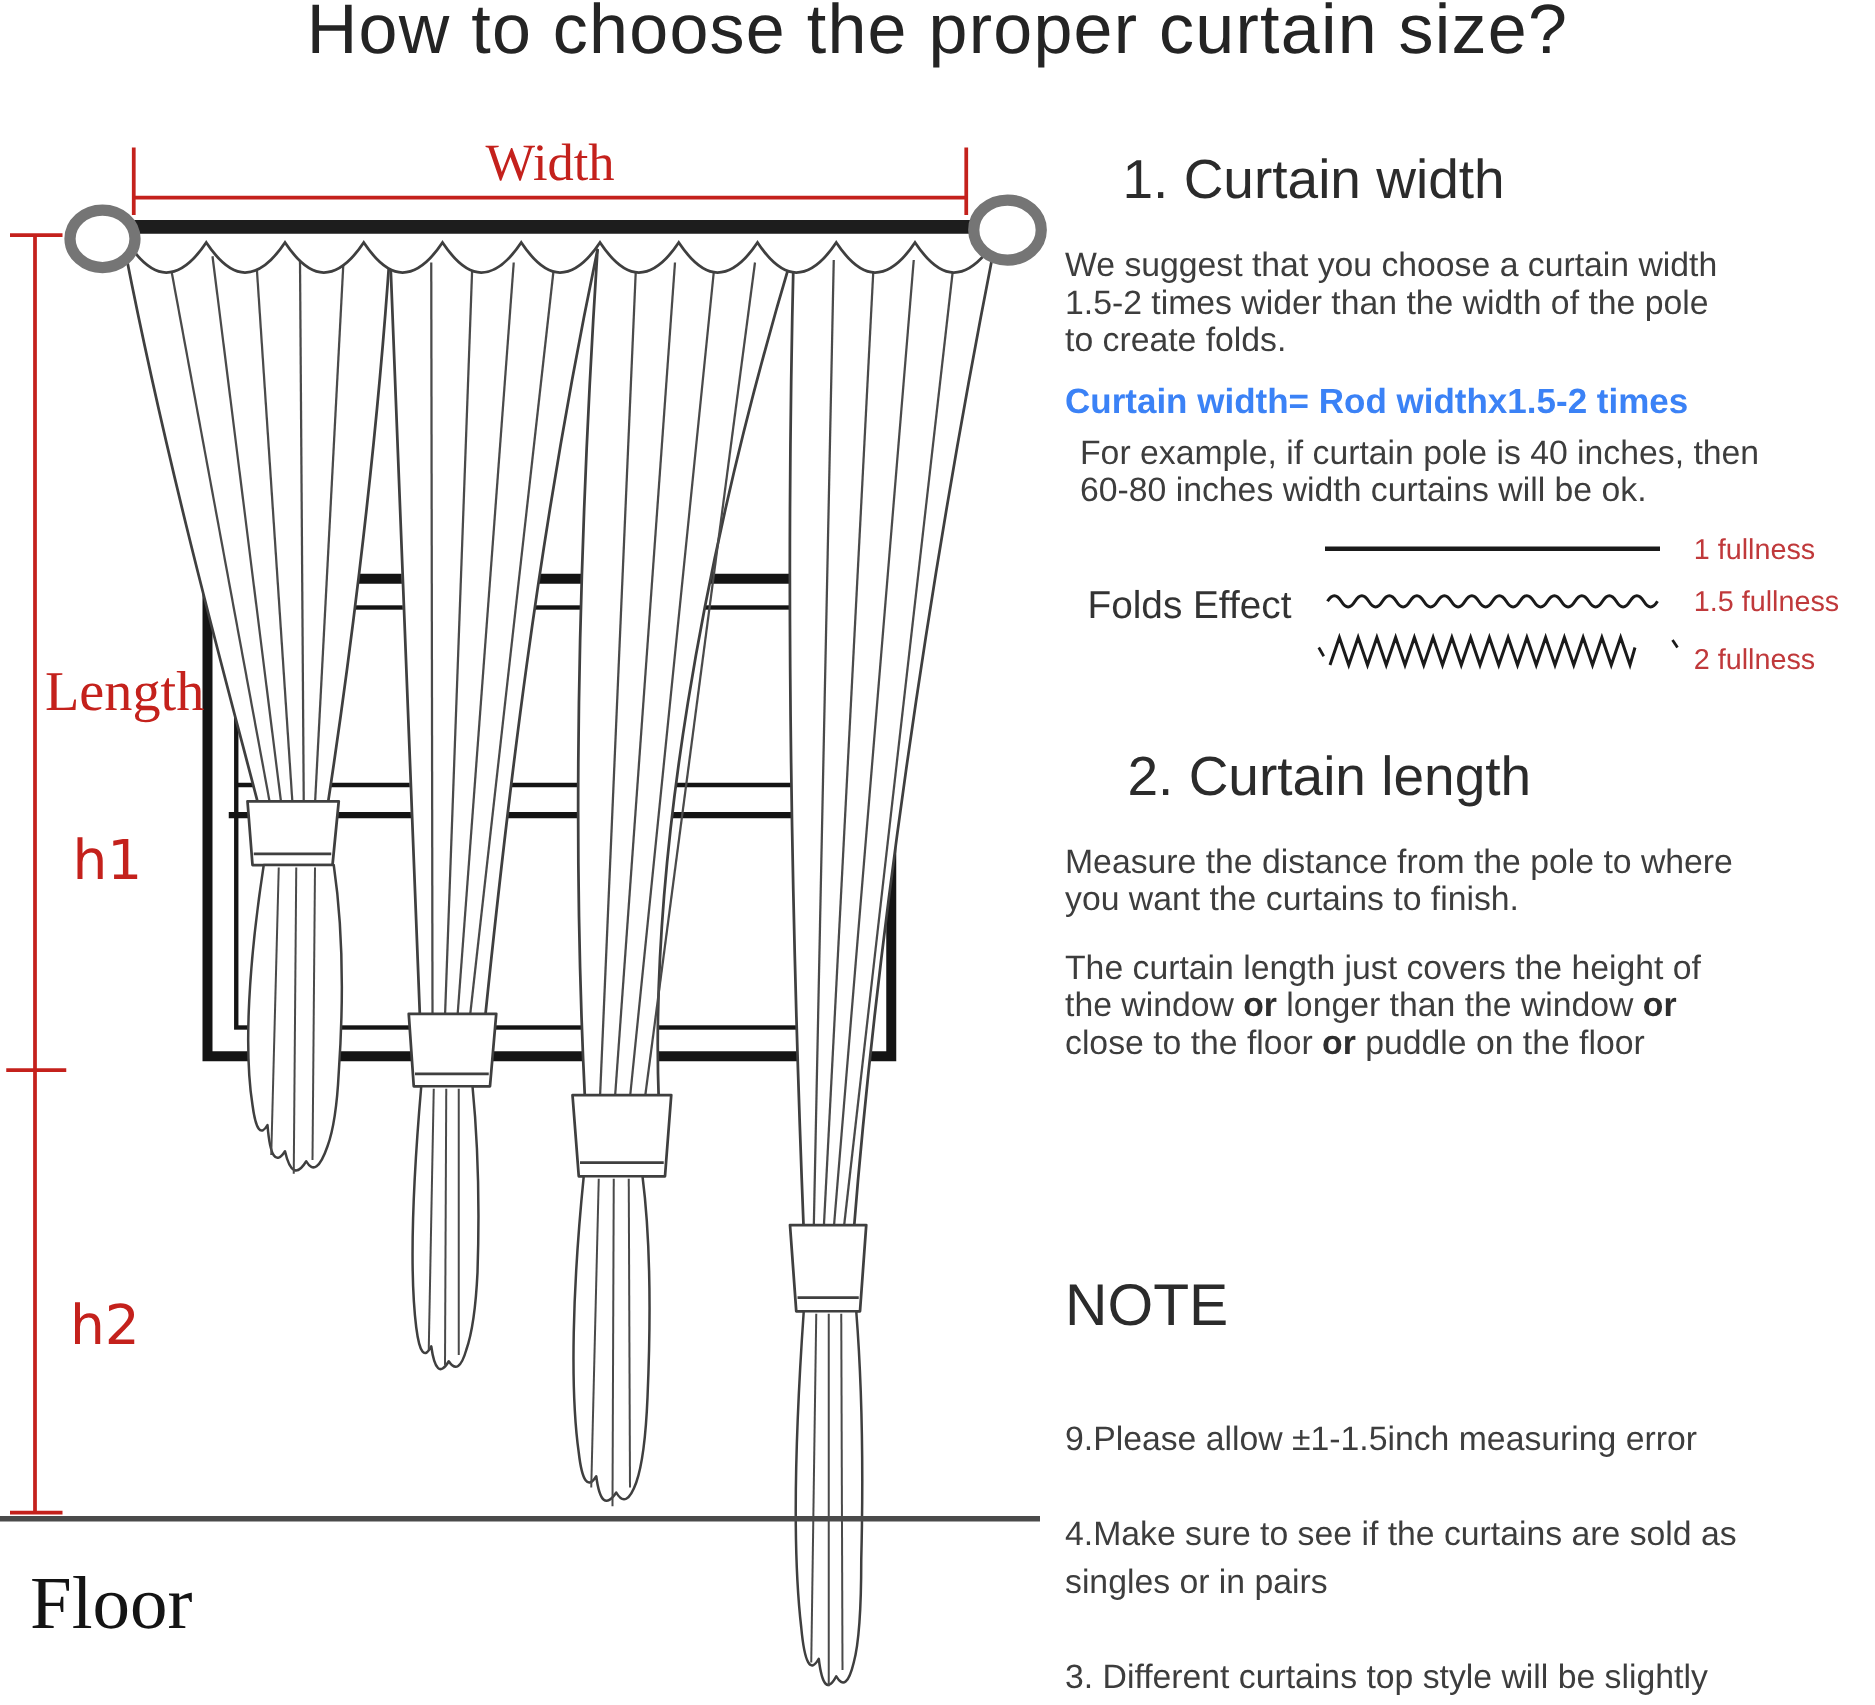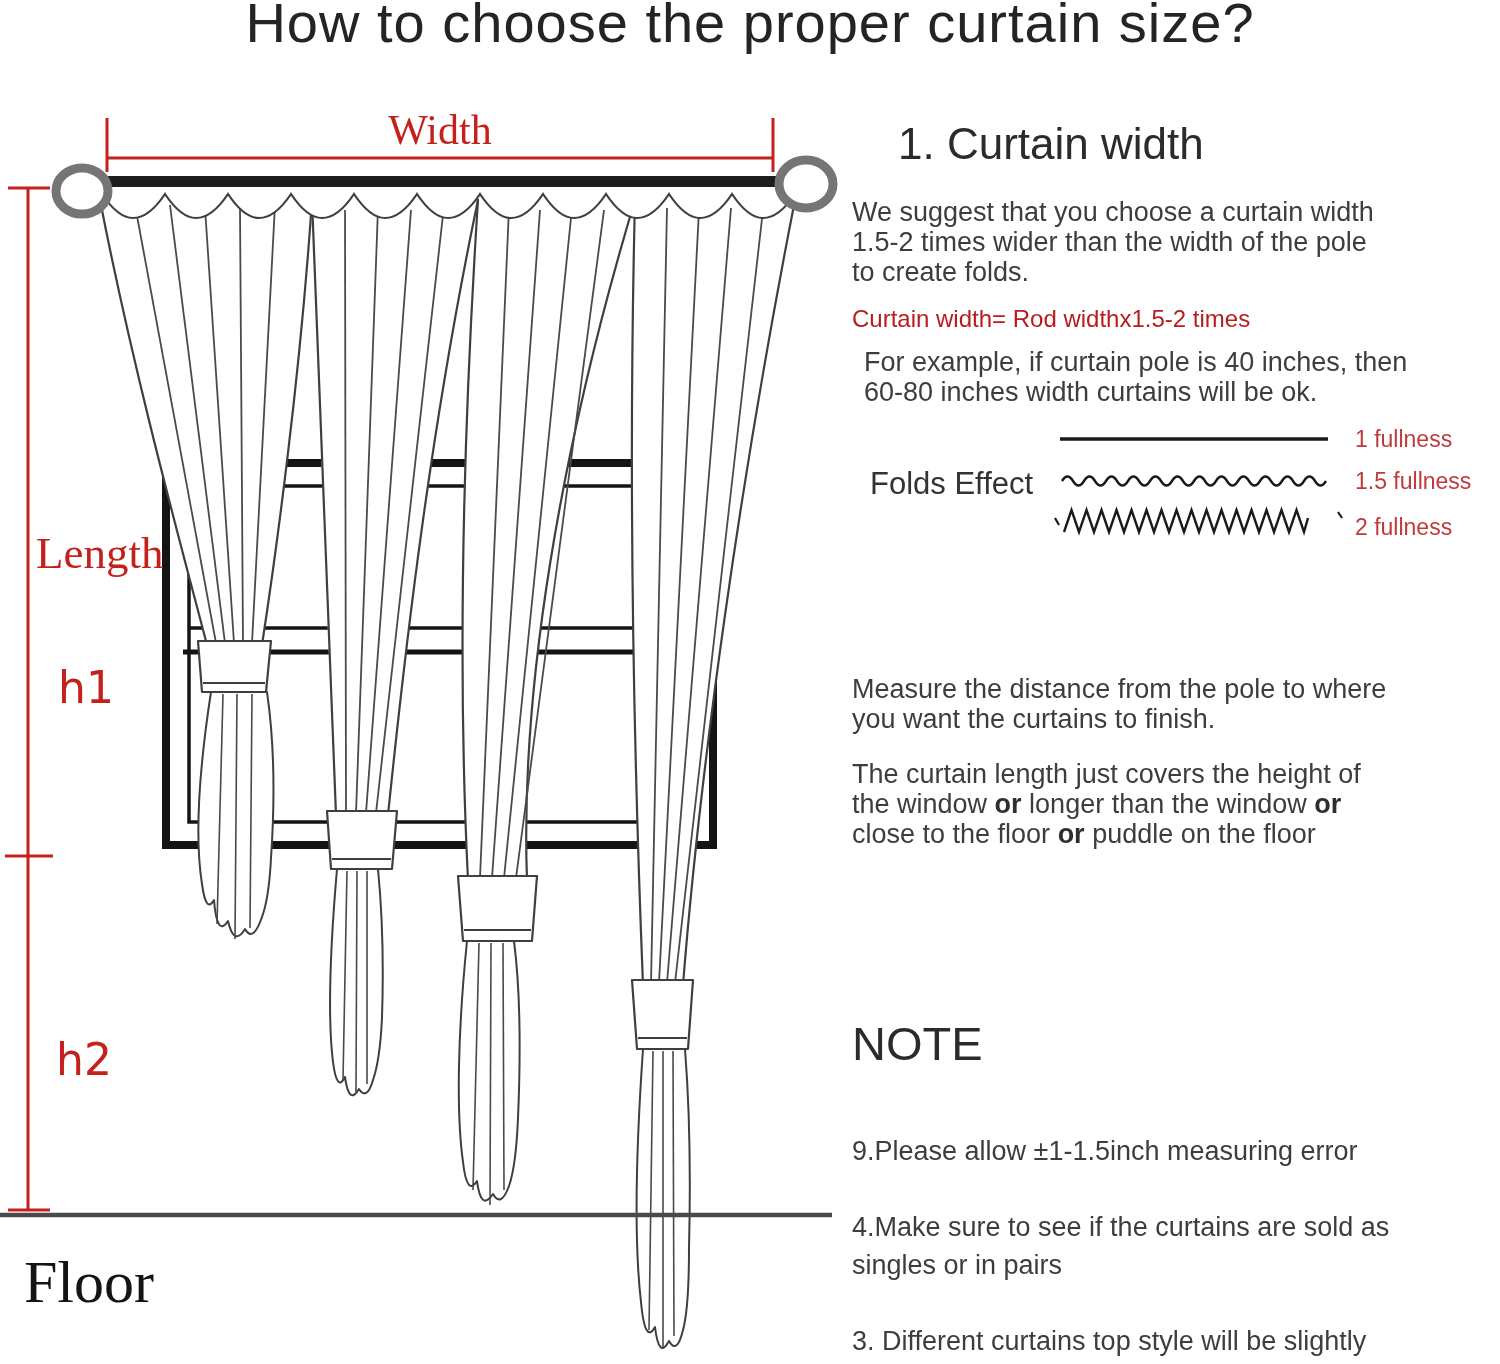--- a/index.html
+++ b/index.html
@@ -4,21 +4,21 @@
 <style>
   html,body{margin:0;padding:0;background:#ffffff;}
   body{width:1500px;height:1364px;position:relative;overflow:hidden;
        font-family:"Liberation Sans",sans-serif;color:#3d3d3d;}
   .title{position:absolute;top:-10px;left:0;width:100%;text-align:center;
          font-size:56px;font-weight:400;letter-spacing:1px;color:#242424;}
   #diagram{position:absolute;left:0;top:0;}
   .rcol{position:absolute;left:852px;top:0;width:648px;height:956px;}
   .rcol .h2{position:absolute;font-size:44px;font-weight:400;color:#2b2b2b;line-height:1.1;}
   .para{position:absolute;font-size:27px;line-height:30px;color:#3d3d3d;white-space:pre-line;}
-  .formula{position:absolute;font-size:24px;font-weight:400;color:#b91c1c;}
+  .formula{position:absolute;font-size:28px;font-weight:700;color:#3b82f6;}
   .folds{position:absolute;left:0;top:420px;width:648px;height:150px;}
   .folds-label{position:absolute;left:18px;top:46px;font-size:31px;color:#333;}
   .fullness-label{position:absolute;left:503px;font-size:23px;color:#c0393b;white-space:nowrap;}
   .note-h{position:absolute;font-size:47px;font-weight:400;color:#2b2b2b;}
   .notes{position:absolute;left:0;top:1094px;font-size:27px;line-height:38px;color:#3d3d3d;white-space:pre-line;}
   b{font-weight:700;color:#2e2e2e;text-align:center;}
   svg text{user-select:none;}
 </style>
 </head>
 <body>
@@ -167,20 +167,21 @@
         l7.5,-22 l7.5,22 l7.5,-22 l7.5,22 l7.5,-22 l7.5,22 l7.5,-22 l7.5,22 l7.5,-22 l7.5,22
         l7.5,-22 l7.5,22 l4,-14"></path>
       <path fill="none" stroke="#1a1a1a" stroke-width="2.2" d="M3,98 l4,7"></path>
       <path fill="none" stroke="#1a1a1a" stroke-width="2.2" d="M286,92 l4,6"></path>
     </svg>
     <span class="fullness-label" style="top:6px">1 fullness</span>
     <span class="fullness-label" style="top:48px">1.5 fullness</span>
     <span class="fullness-label" style="top:94px">2 fullness</span>
   </div>
 
+  <div class="h2" style="top:598px;left:50px">2. Curtain length</div>
   <div class="para" style="top:674px;left:0">Measure the distance from the pole to where
 you want the curtains to finish.</div>
   <div class="para" style="top:759px;left:0"><span>The curtain length just covers the height of
 the window </span><b>or</b><span> longer than the window </span><b>or</b><span>
 close to the floor </span><b>or</b><span> puddle on the floor</span></div>
 
   <div class="note-h" style="top:1016px;left:0">NOTE</div>
   <div class="notes">
     <div>9.Please allow ±1-1.5inch measuring error</div>
     <div>4.Make sure to see if the curtains are sold as

